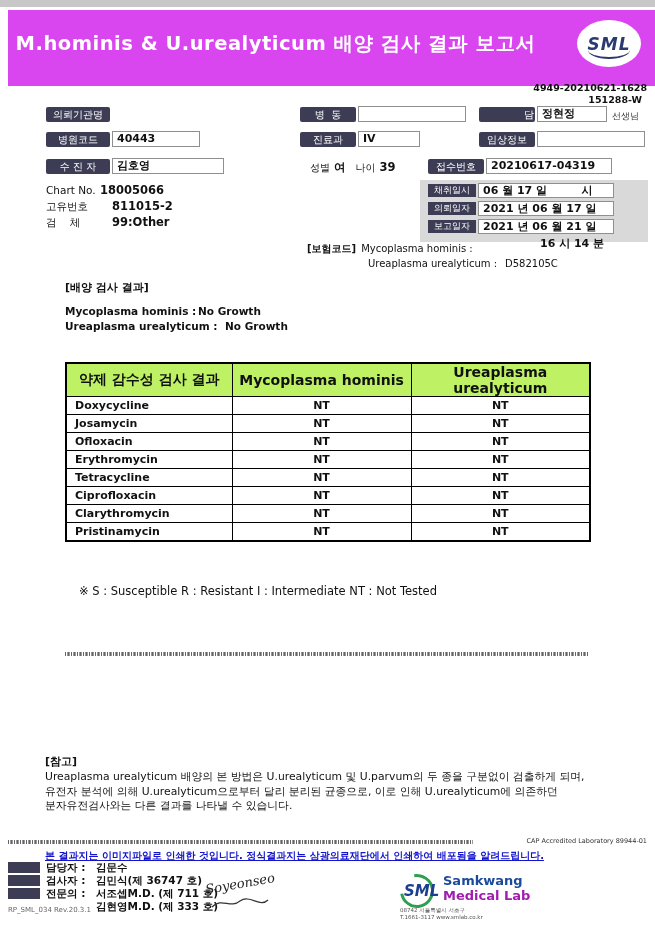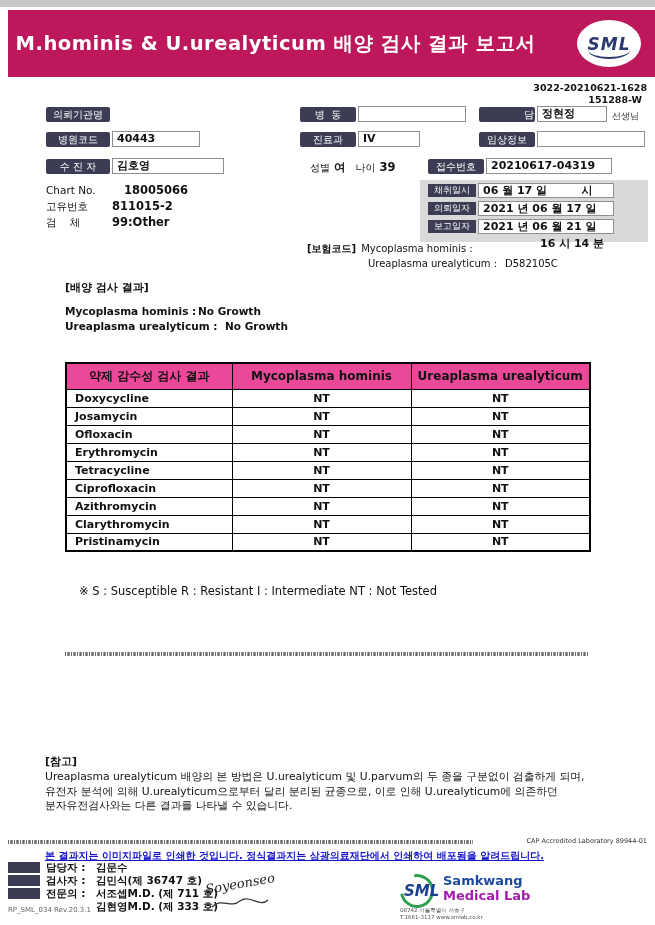--- a/index.html
+++ b/index.html
@@ -7,21 +7,21 @@
   html,body { background:#e9e9e9; }
   body { font-family:"DejaVu Sans","Liberation Sans",sans-serif; color:#111; }
   .page { position:relative; width:655px; height:925px; background:#fff; overflow:hidden; margin:0 auto; }
   .abs { position:absolute; }
   .pre { white-space:pre; }
 
   
   .top-strip { left:0; top:0; width:655px; height:7px; background:#c7c7c7; }
 
   
-  .banner { left:8px; top:10px; width:647px; height:67px; background:#be185d; }
+  .banner { left:8px; top:10px; width:647px; height:76px; background:#d946ef; }
   .banner-title { left:0; right:112px; top:0; height:67px; line-height:67px; text-align:center;
                   color:#fff; font-size:19.5px; font-weight:700; letter-spacing:0.5px; }
   .sml-ellipse { right:14px; top:10px; width:64px; height:47px; background:#fff; border-radius:50%;
                  display:flex; align-items:center; justify-content:center; }
   .sml-ellipse .sml-txt { font-style:italic; font-weight:700; font-size:17px; color:#2b3a70; letter-spacing:1px; }
   .sml-ellipse::after { content:""; position:absolute; width:42px; height:16px; bottom:8px; left:11px;
                         border-bottom:2px solid #2b3a70; border-radius:50%; }
 
   .doc-no1 { right:8px; top:82px; font-size:9.5px; font-weight:700; }
   .doc-no2 { right:13px; top:94px; font-size:9.5px; font-weight:700; }
@@ -59,40 +59,40 @@
 
   .shade { left:420px; top:180px; width:228px; height:62px; background:#d9d9d9; }
   .collect-lbl { left:428px; top:184px; width:48px; }
   .collect-val { left:478px; top:183px; width:136px; height:15px; }
   .request-lbl { left:428px; top:202px; width:48px; }
   .request-val { left:478px; top:201px; width:136px; height:15px; }
   .reportd-lbl { left:428px; top:220px; width:48px; }
   .reportd-val { left:478px; top:219px; width:136px; height:15px; }
   .report-time { left:540px; top:236px; font-size:11px; font-weight:700; white-space:pre; }
 
-  .chart-lbl { left:46px; top:184px; } .chart-val { left:124px; top:183px; }
+  .chart-lbl { left:46px; top:184px; } .chart-val { left:100px; top:183px; }
   .uid-lbl   { left:46px; top:200px; } .uid-val   { left:112px; top:199px; }
   .spec-lbl  { left:46px; top:216px; } .spec-val  { left:112px; top:215px; }
 
   .ins-line1 { left:307px; top:242px; font-size:10px; }
   .ins-line1 .h { font-weight:700; margin-right:5px; }
   .ins-line2-lbl { left:368px; top:258px; font-size:10px; }
   .ins-line2-val { left:505px; top:258px; font-size:10px; }
 
   .cult-head { left:65px; top:280px; font-size:11px; font-weight:700; }
   .cult-l1 { left:65px; top:305px; font-size:10.5px; font-weight:700; }
   .cult-v1 { left:198px; top:305px; font-size:10.5px; font-weight:700; }
   .cult-l2 { left:65px; top:320px; font-size:10.5px; font-weight:700; }
   .cult-v2 { left:225px; top:320px; font-size:10.5px; font-weight:700; }
 
   
   .sus { position:absolute; left:65px; top:362px; width:524px; border-collapse:collapse;
          table-layout:fixed; border:2px solid #000; }
   .sus th, .sus td { border:1px solid #000; }
-  .sus tr.h1 th { background:#ec4899; font-size:12px; font-weight:700; height:26px;text-align:center; }
+  .sus tr.h1 th { background:#bef264; font-size:14px; font-weight:700; height:26px;text-align:center; }
   .sus tr.h2 th { background:#fff; font-size:11.5px; font-weight:700; height:21px; border-bottom:3px double #000; }
   .sus td { height:18px; font-size:11px; font-weight:700; }
   .sus td.drug { text-align:left; padding-left:8px; }
   .sus td.res { text-align:center; }
 
   .legend { left:79px; top:584px; font-size:11.5px; }
 
   .strip { background-image:repeating-linear-gradient(90deg,#666 0 1px,transparent 1px 3px),
                             repeating-linear-gradient(90deg,#999 0 1px,transparent 1px 2px); }
   .strip1 { left:65px; top:652px; width:524px; height:4px; }
@@ -132,21 +132,21 @@
 <div class="page">
 
   <div class="abs top-strip"></div>
 
   <div class="abs banner">
     <div class="abs banner-title">M.hominis &amp; U.urealyticum 배양 검사 결과 보고서</div>
     <div class="abs sml-ellipse">
       <span class="sml-txt">SML</span>
     </div>
   </div>
-  <div class="abs doc-no1">3022-20210621-1628</div>
+  <div class="abs doc-no1">4949-20210621-1628</div>
   <div class="abs doc-no2">151288-W</div>
 
   <div class="abs lbl org-lbl">의뢰기관명</div>
   <div class="abs lbl ward-lbl">병  동</div>
   <div class="abs vbox ward-val"></div>
   <div class="abs lbl doctor-lbl">담당의사</div>
   <div class="abs vbox doctor-val">정현정</div>
   <div class="abs doctor-sfx">선생님</div>
 
   <div class="abs lbl hosp-lbl">병원코드</div>
@@ -230,25 +230,20 @@
           <td class="drug">Tetracycline</td>
           <td class="res">NT</td>
           <td class="res">NT</td>
         </tr>
         <tr>
           <td class="drug">Ciprofloxacin</td>
           <td class="res">NT</td>
           <td class="res">NT</td>
         </tr>
         <tr>
-          <td class="drug">Azithromycin</td>
-          <td class="res">NT</td>
-          <td class="res">NT</td>
-        </tr>
-        <tr>
           <td class="drug">Clarythromycin</td>
           <td class="res">NT</td>
           <td class="res">NT</td>
         </tr>
         <tr>
           <td class="drug">Pristinamycin</td>
           <td class="res">NT</td>
           <td class="res">NT</td>
         </tr>
       </tbody>

